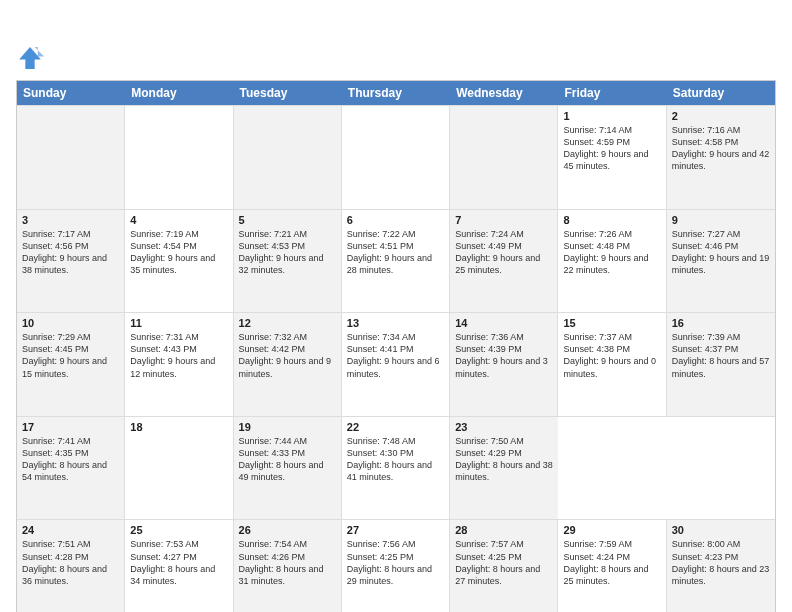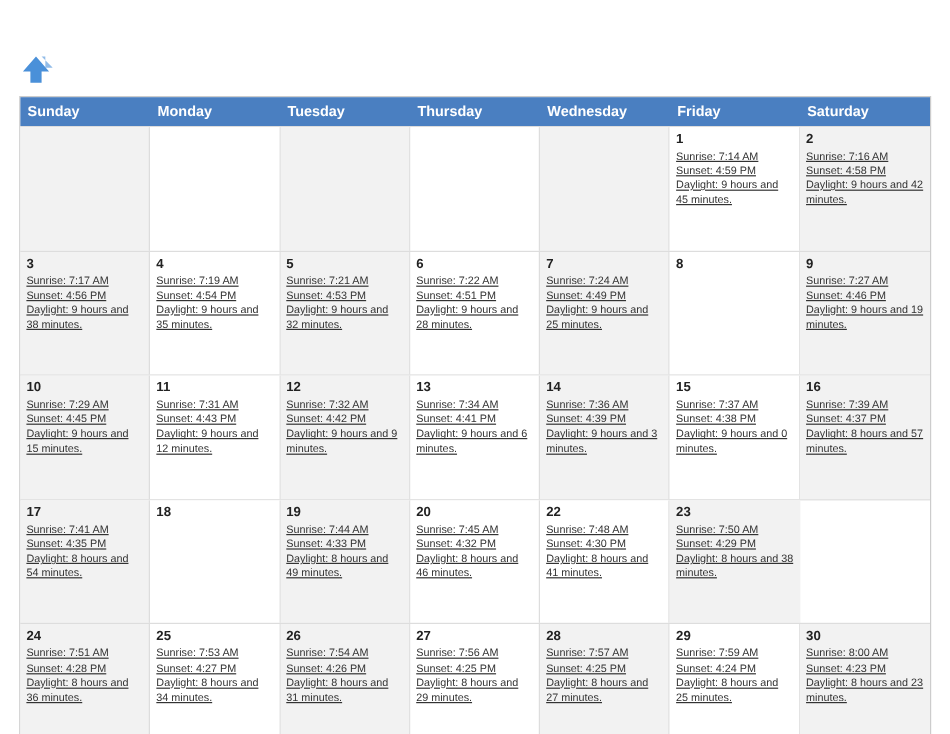--- a/index.html
+++ b/index.html
@@ -101,21 +101,20 @@
       font-size: 11px;
       font-weight: bold;
       color: #222;
       display: block;
       margin-bottom: 2px;
     }
     .day-info {
       font-size: 9px;
       color: #333;
       line-height: 1.35;
-      text-decoration: underline;
     }
   </style>
 </head>
 <body>
 
 <div class="page">
   <div class="header">
     <div class="logo">
       <svg class="logo-icon" viewBox="0 0 36 36">
         <polygon points="18,4 32,20 24,20 24,32 12,32 12,20 4,20" fill="#4a90d9"></polygon>
@@ -188,20 +187,23 @@
 Daylight: 9 hours and 28 minutes.</div>
           </div>
           <div class="cal-cell shaded">
             <span class="day-num">7</span>
             <div class="day-info">Sunrise: 7:24 AM
 Sunset: 4:49 PM
 Daylight: 9 hours and 25 minutes.</div>
           </div>
           <div class="cal-cell">
             <span class="day-num">8</span>
+            <div class="day-info">Sunrise: 7:26 AM
+Sunset: 4:48 PM
+Daylight: 9 hours and 22 minutes.</div>
           </div>
           <div class="cal-cell shaded">
             <span class="day-num">9</span>
             <div class="day-info">Sunrise: 7:27 AM
 Sunset: 4:46 PM
 Daylight: 9 hours and 19 minutes.</div>
           </div>
         </div>
         <div class="cal-row">
           <div class="cal-cell shaded">
@@ -255,26 +257,20 @@
 Daylight: 8 hours and 54 minutes.</div>
           </div>
           <div class="cal-cell">
             <span class="day-num">18</span>
           </div>
           <div class="cal-cell shaded">
             <span class="day-num">19</span>
             <div class="day-info">Sunrise: 7:44 AM
 Sunset: 4:33 PM
 Daylight: 8 hours and 49 minutes.</div>
-          </div>
-          <div class="cal-cell">
-            <span class="day-num">20</span>
-            <div class="day-info">Sunrise: 7:45 AM
-Sunset: 4:32 PM
-Daylight: 8 hours and 46 minutes.</div>
           </div>
           <div class="cal-cell">
             <span class="day-num">22</span>
             <div class="day-info">Sunrise: 7:48 AM
 Sunset: 4:30 PM
 Daylight: 8 hours and 41 minutes.</div>
           </div>
           <div class="cal-cell shaded">
             <span class="day-num">23</span>
             <div class="day-info">Sunrise: 7:50 AM

